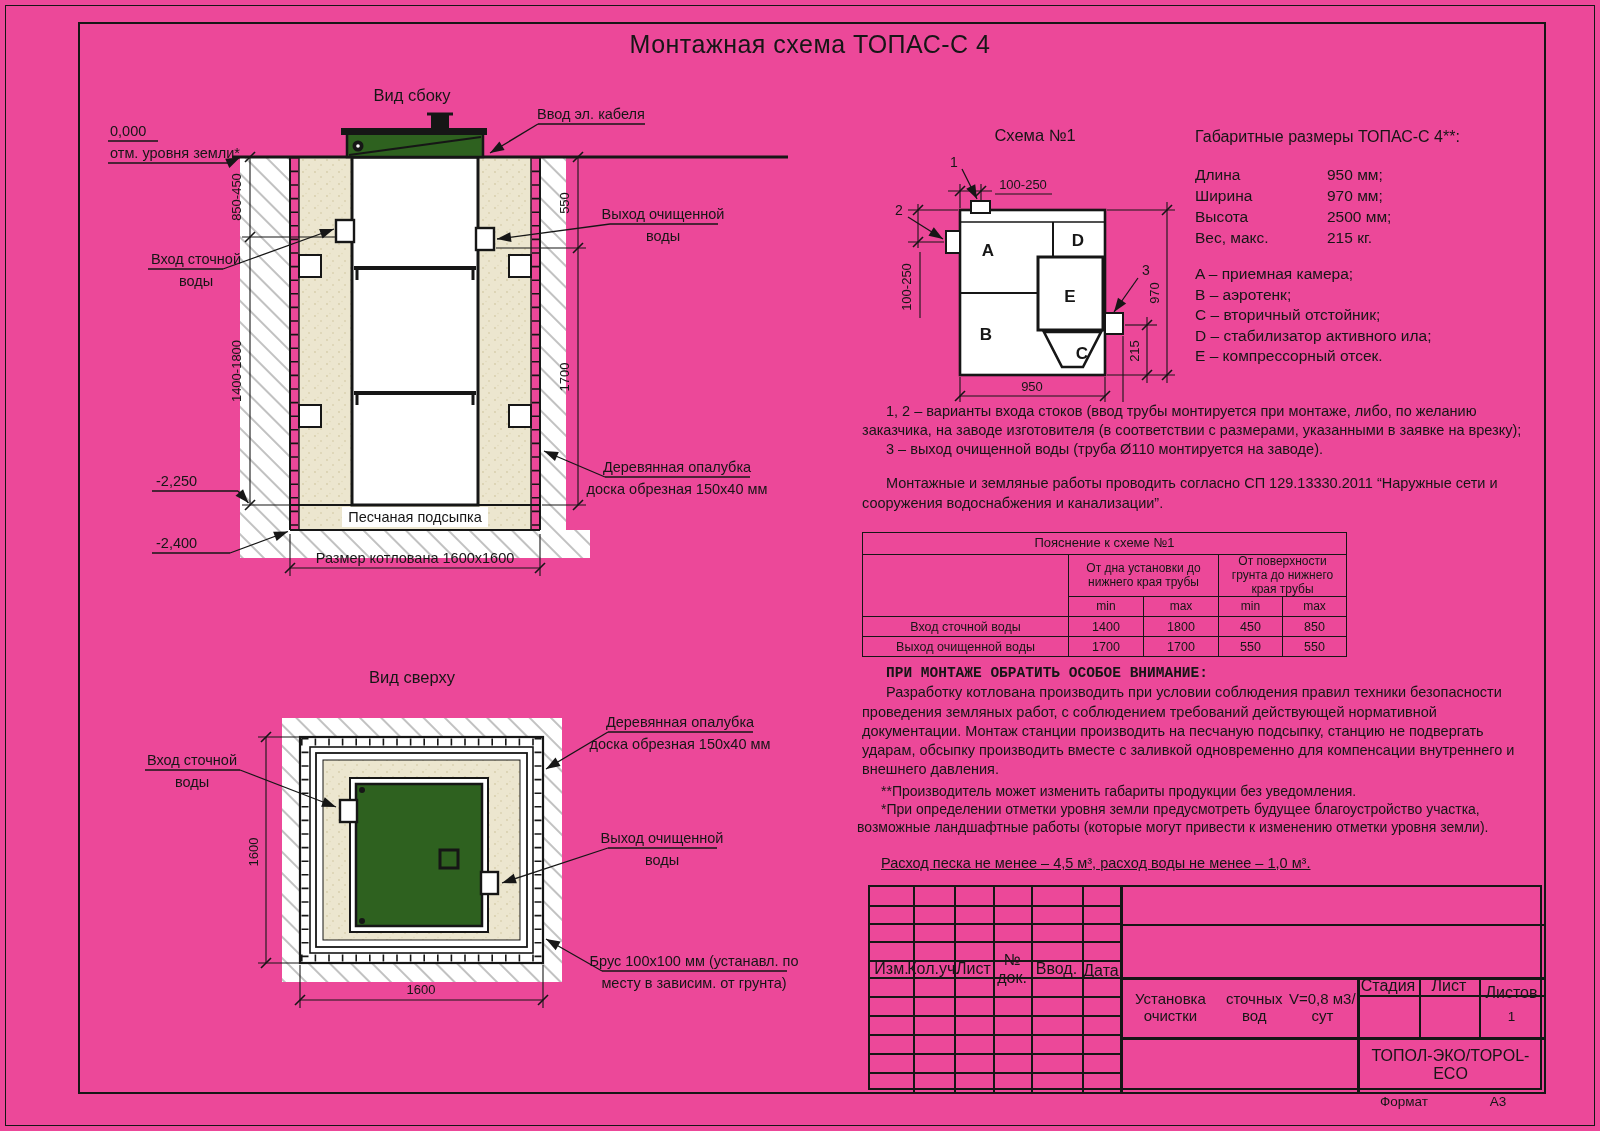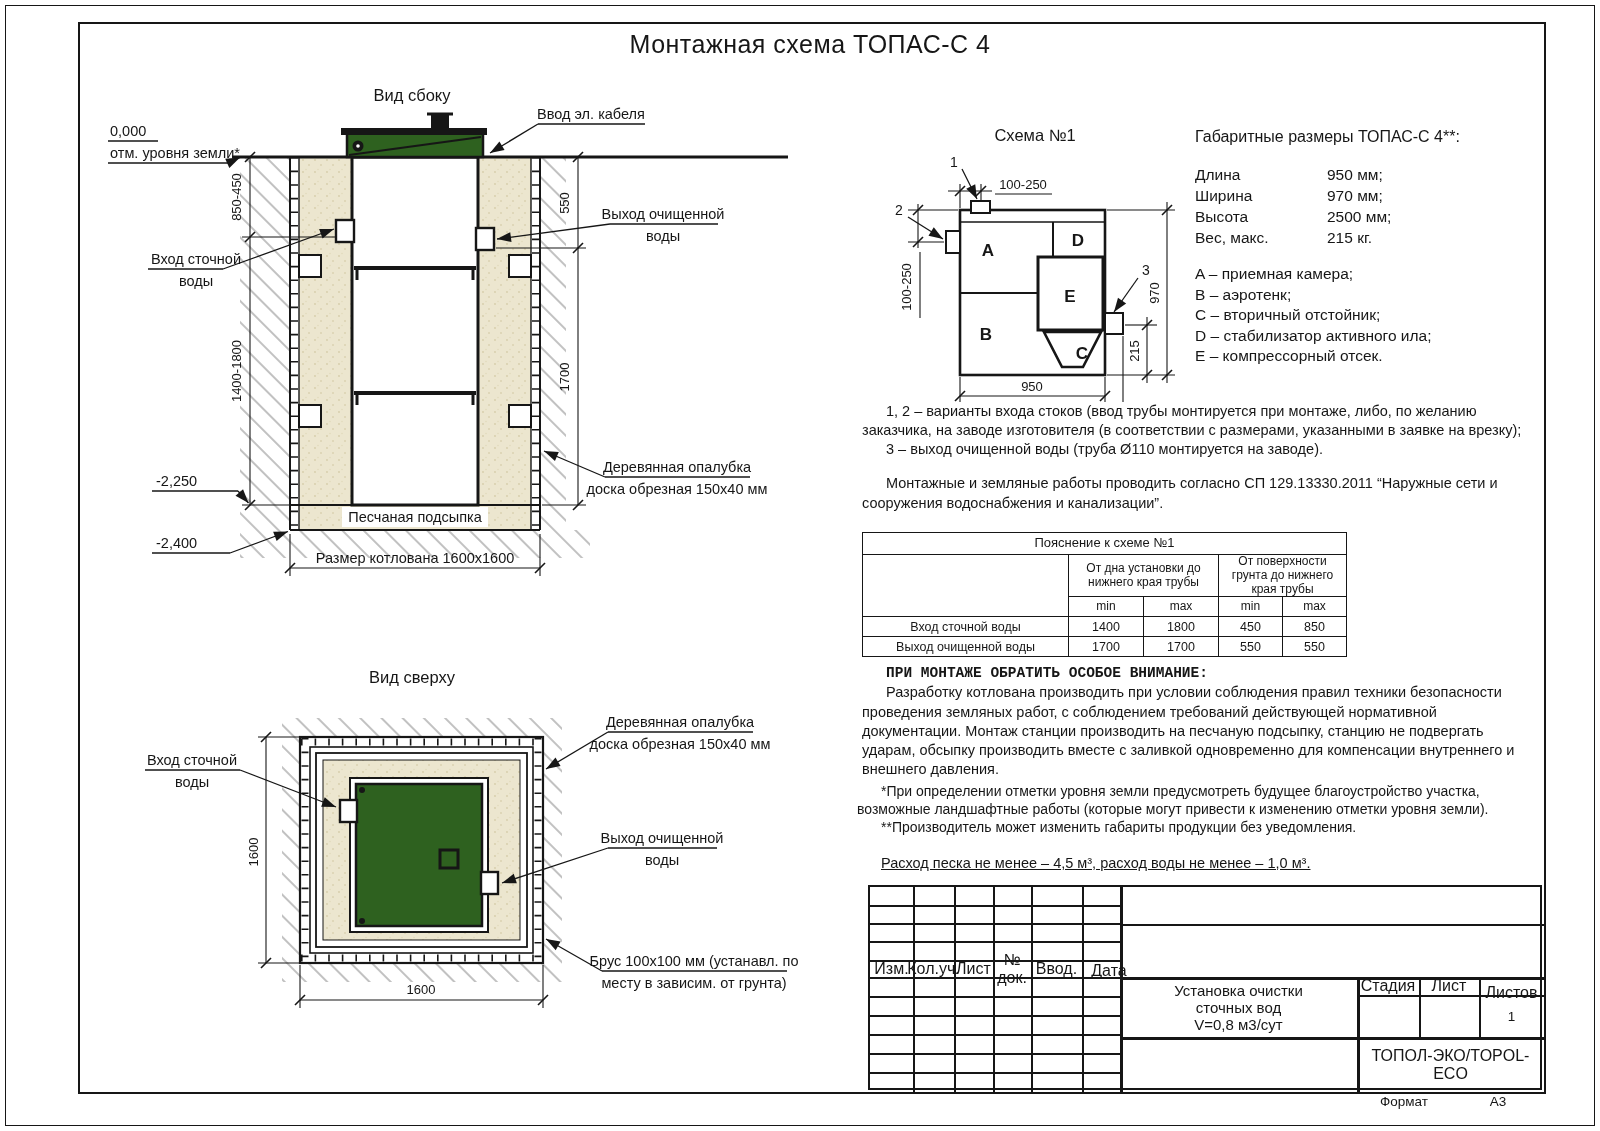--- a/index.html
+++ b/index.html
@@ -1,16 +1,16 @@
 <!DOCTYPE html>
 <html style="--green: #2e611f; --sand: #ece6cf; --line: #161616;"><head>
 <meta charset="utf-8">
 <style>
   html,body{margin:0;padding:0;background:#e8e8e8;}
-  .page{position:relative;width:1600px;height:1131px;background:#ffffff;font-family:"Liberation Sans",sans-serif;color:#161616;overflow:hidden;}
+  .page{position:relative;width:1600px;height:1131px;background:#ec4899;font-family:"Liberation Sans",sans-serif;color:#161616;overflow:hidden;}
   .outer-border{position:absolute;left:5px;top:5px;width:1588px;height:1119px;border:1.5px solid #161616;}
   .frame{position:absolute;left:78px;top:22px;width:1464px;height:1068px;border:2.5px solid #161616;}
   .abs{position:absolute;}
   h1.title{position:absolute;left:80px;top:30px;width:1460px;margin:0;text-align:center;font-size:25px;font-weight:normal;letter-spacing:.5px;}
   svg{position:absolute;left:0;top:0;}
   svg text{font-family:"Liberation Sans",sans-serif;fill:#161616;}
   .d{font-size:13px;}  .l{font-size:14.5px;}  .v{font-size:16.5px;}  .c{font-size:17px;font-weight:bold;}
   .n{font-size:14px;}
   
   .specs{left:1195px;top:128px;width:330px;}
@@ -391,22 +391,22 @@
     </tr>
   </tbody>
     </table>
 
   <div class="abs attention">
     <p class="hd">ПРИ МОНТАЖЕ ОБРАТИТЬ ОСОБОЕ ВНИМАНИЕ:</p>
     <p>Разработку котлована производить при условии соблюдения правил техники безопасности проведения земляных работ, с соблюдением требований действующей нормативной документации. Монтаж станции производить на песчаную подсыпку, станцию не подвергать ударам, обсыпку производить вместе с заливкой одновременно для компенсации внутреннего и внешнего давления.</p>
   </div>
 
   <div class="abs footnotes">
+    <p>**Производитель может изменить габариты продукции без уведомления.</p>
     <p>*При определении отметки уровня земли предусмотреть будущее благоустройство участка, возможные ландшафтные работы (которые могут привести к изменению отметки уровня земли).</p>
-    <p>**Производитель может изменить габариты продукции без уведомления.</p>
     <p class="cons">Расход песка не менее – 4,5 м³, расход воды не менее – 1,0 м³.</p>
   </div>
 
   <div class="abs tb">
 
     <div class="vl" style="left:43px;top:0;width:1.5px;height:205px"></div>
     <div class="vl" style="left:84px;top:0;width:1.5px;height:205px"></div>
     <div class="vl" style="left:123px;top:0;width:1.5px;height:205px"></div>
     <div class="vl" style="left:161px;top:0;width:1.5px;height:205px"></div>
     <div class="vl" style="left:212px;top:0;width:1.5px;height:205px"></div>
@@ -429,23 +429,23 @@
     <div class="hl" style="left:250px;top:150px;width:424px;height:2.5px"></div>
     <div class="vl" style="left:487px;top:90px;width:2.5px;height:115px"></div>
     <div class="vl" style="left:549px;top:90px;width:1.5px;height:60px"></div>
     <div class="vl" style="left:609px;top:90px;width:1.5px;height:60px"></div>
 
     <div class="cell" style="left:0;top:73px;width:43px;height:17px">Изм.</div>
     <div class="cell" style="left:43px;top:73px;width:41px;height:17px">Кол.уч.</div>
     <div class="cell" style="left:84px;top:73px;width:39px;height:17px">Лист</div>
     <div class="cell" style="left:123px;top:73px;width:38px;height:17px">№ док.</div>
     <div class="cell" style="left:161px;top:73px;width:51px;height:17px">Ввод.</div>
-    <div class="cell" style="left:220px;top:73px;width:38px;height:21px">Дата</div>
-
-    <div class="cell" style="left:250px;top:90px;width:237px;height:60px;flex-direction:column;font-size:15px;line-height:17px">
+    <div class="cell" style="left:212px;top:73px;width:38px;height:21px">Дата</div>
+
+    <div class="cell" style="left:250px;top:90px;width:237px;height:60px;flex-direction:row;font-size:15px;line-height:17px">
       <span>Установка очистки</span>
       <span>сточных вод</span>
       <span>V=0,8 м3/сут</span>
     </div>
 
     <div class="cell" style="left:487px;top:90px;width:62px;height:18px">Стадия</div>
     <div class="cell" style="left:549px;top:90px;width:60px;height:18px">Лист</div>
     <div class="cell" style="left:609px;top:90px;width:65px;height:31px">Листов</div>
     <div class="cell" style="left:609px;top:108px;width:65px;height:42px;font-size:13.5px">1</div>
 

